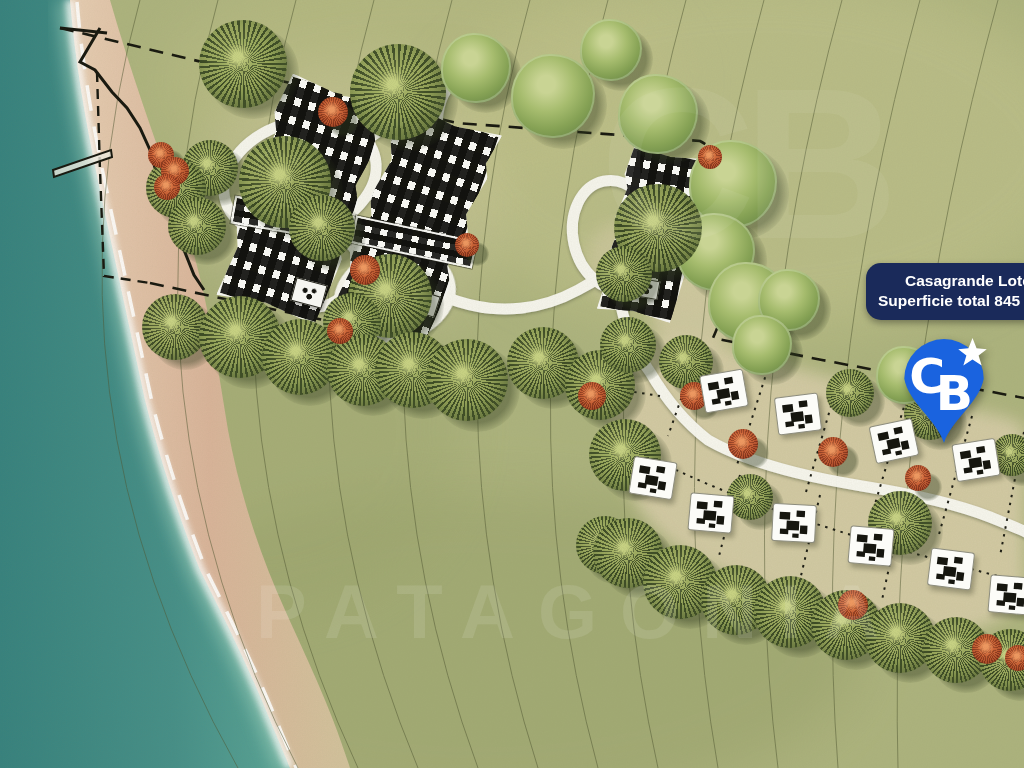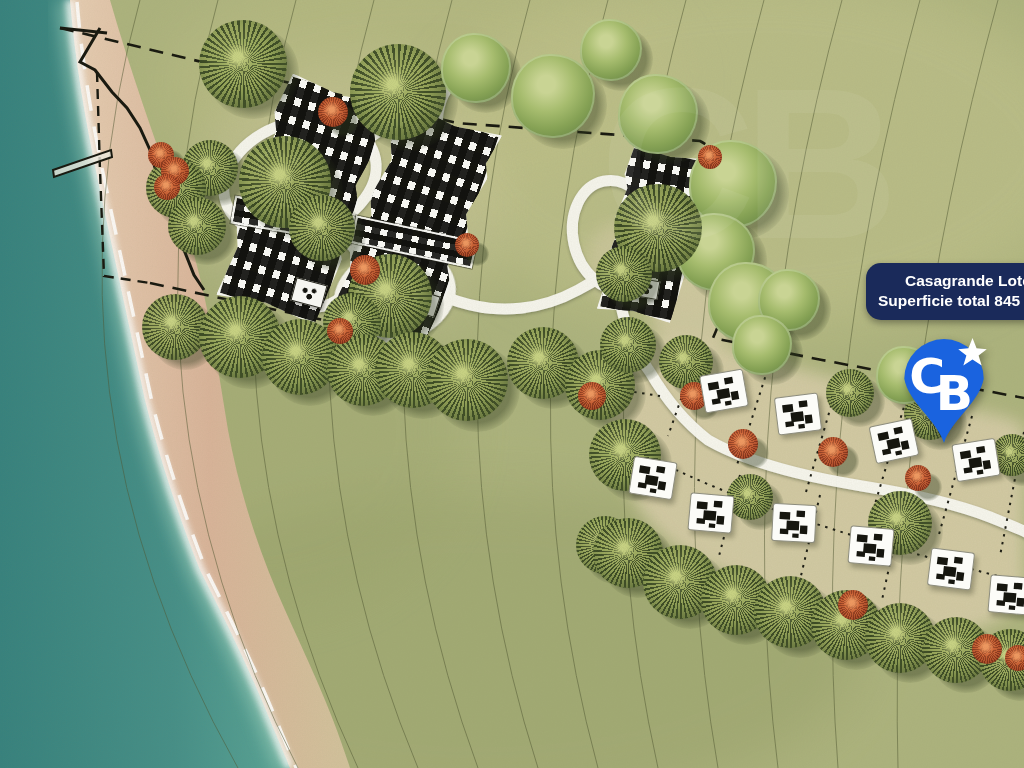--- a/index.html
+++ b/index.html
@@ -376,20 +376,21 @@
             <rect x="7" y="23" width="8" height="5"></rect>
             <rect x="26" y="19" width="7" height="8"></rect>
             <rect x="19" y="27" width="6" height="4"></rect>
           </g>
         </svg>
       </div>
     </div>
 
   <div id="watermark-layer">
     <div class="wm wm-ghost" style="left:600px;top:40px;">CB</div>
+    <div class="wm wm-line" style="left:256px;top:568px;">PATAGONIA</div>
   </div>
 
   <div id="info-label">
     <div class="l1">Casagrande Lote</div>
     <div class="l2">Superficie total 845</div>
   </div>
 
   <svg id="brand-pin" viewBox="0 0 100 110">
     <path fill="#1a63df" d="M50,108 C43,86 15,68 11,45 A39,39 0 1 1 89,45 C85,68 57,86 50,108 Z"></path>
     <text x="16" y="59" font-size="48">C</text>

